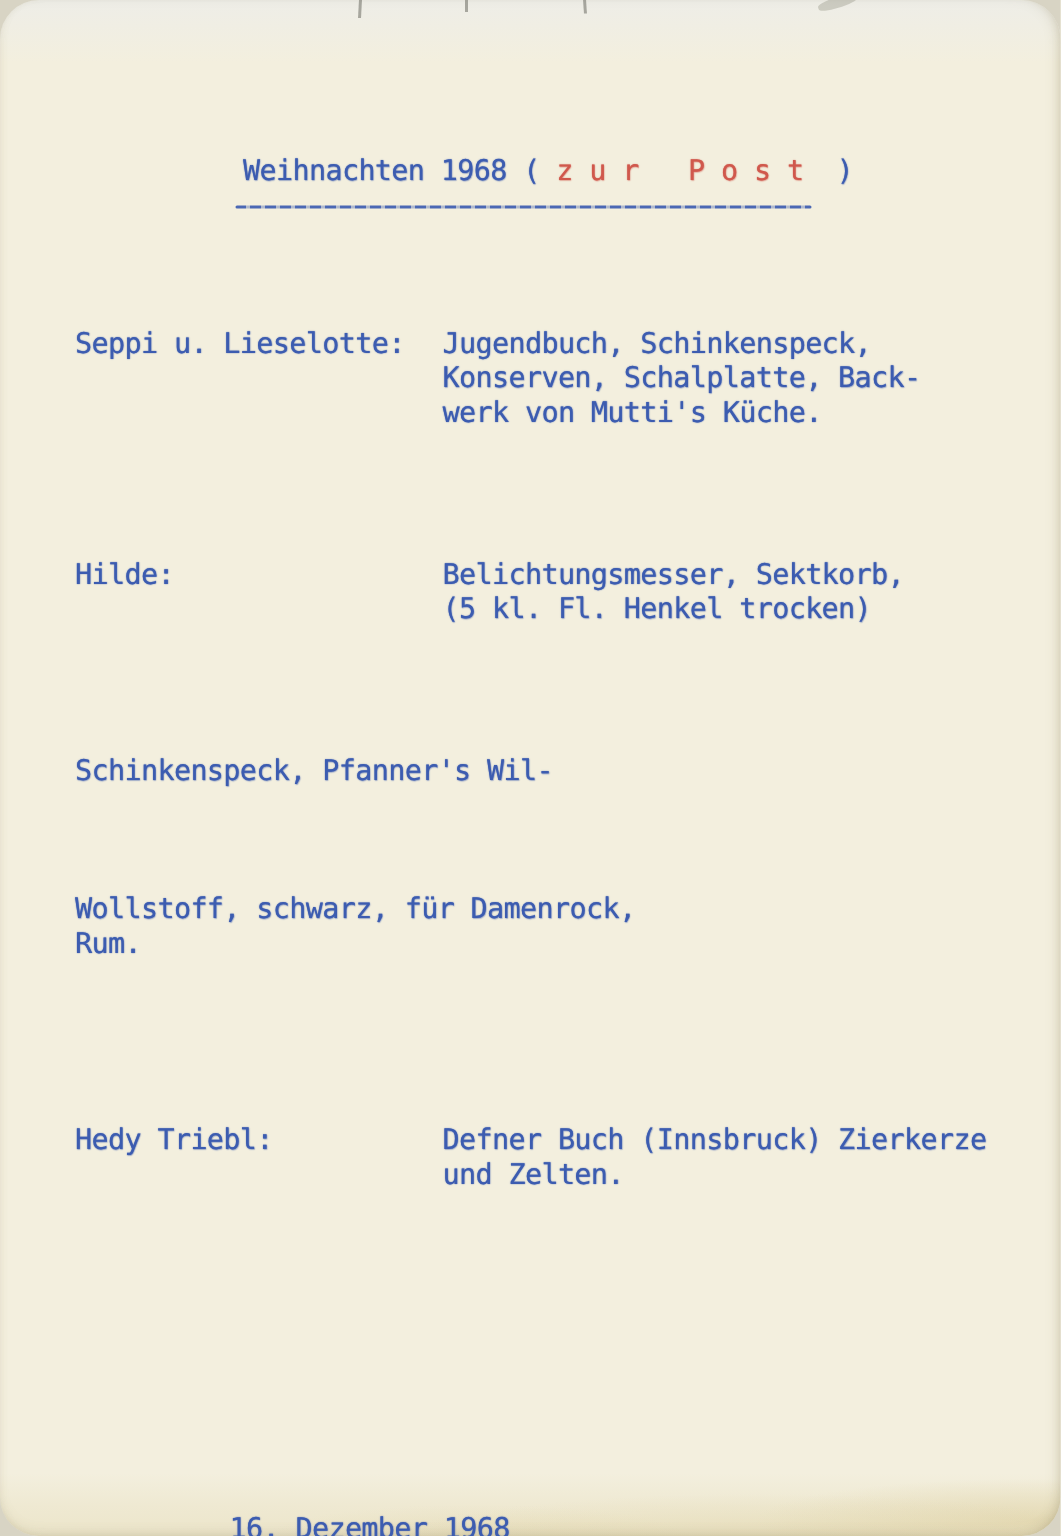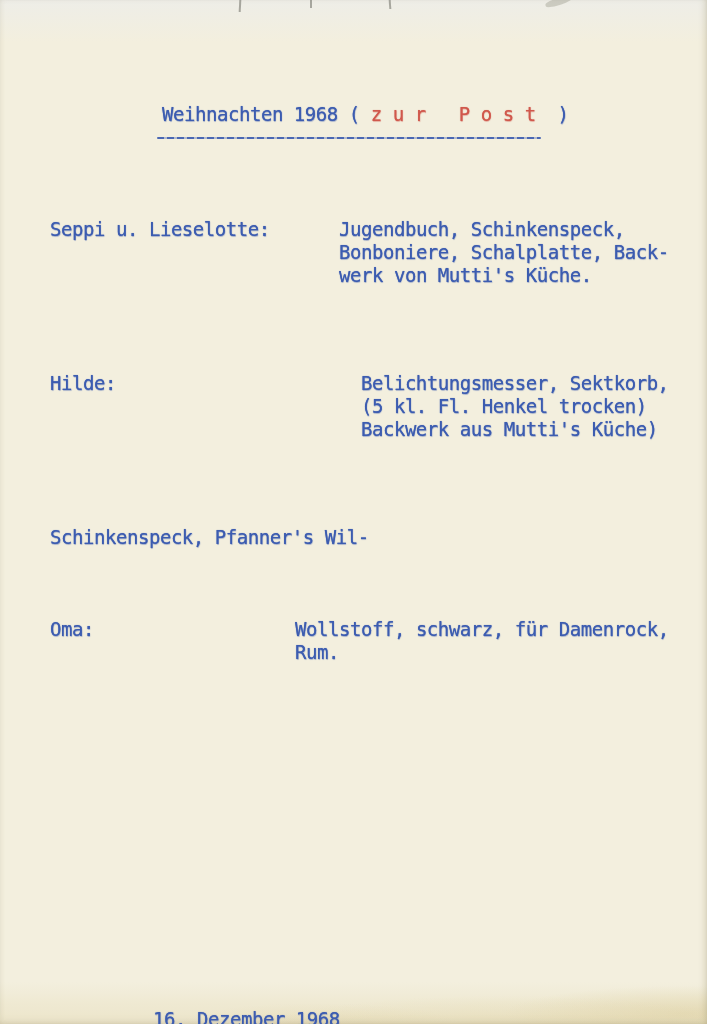--- a/index.html
+++ b/index.html
@@ -16,20 +16,21 @@
       radial-gradient(ellipse 380px 55px at 72% 101%, rgba(224,211,166,0.55), transparent 70%),
       radial-gradient(ellipse 260px 40px at 97% 99%, rgba(221,207,160,0.55), transparent 70%),
       radial-gradient(ellipse 200px 30px at 45% 100%, rgba(226,214,172,0.40), transparent 70%),
       linear-gradient(180deg, rgba(237,237,233,0.85) 0px, rgba(237,237,233,0.0) 42px),
       linear-gradient(0deg, rgba(229,219,182,0.50) 0px, rgba(229,219,182,0.30) 20px, rgba(229,219,182,0.0) 42px),
       var(--paper, #f3efde);
     box-shadow:
       inset -5px 0 10px -6px rgba(140,128,92,0.45),
       inset 3px 0 8px -6px rgba(140,128,92,0.20),
       inset 0 -4px 10px -5px rgba(140,128,92,0.30);
+    border-radius: 26px;
   }
   .ink {
     color: var(--ink-blue, #3c5cb0);
     text-shadow: 0 0 0.8px rgba(60,92,176,0.85), 0.4px 0.5px 0.7px rgba(60,92,176,0.35);
   }
   .title {
     position: absolute; left: 162px; top: 103px;
     font-size: 19px; line-height: 23px;
     letter-spacing: -0.45px; white-space: pre;
     font-weight: normal; margin: 0;
@@ -44,21 +45,21 @@
     background: repeating-linear-gradient(90deg,
       var(--ink-blue, #3c5cb0) 0px, var(--ink-blue, #3c5cb0) 7px,
       rgba(60,92,176,0.40) 7px, rgba(60,92,176,0.40) 10px);
     border-radius: 1px;
   }
   .gift-list {
     position: absolute; left: 50px; top: 172px;
     font-size: 19px; line-height: 23px;
     letter-spacing: -0.45px; white-space: pre;
   }
-  .entry { display: flex; margin-top: 16px; justify-content: space-between; }
+  .entry { display: flex; margin-top: 16px; }
   .entry:first-child { margin-top: 0; }
   .entry.tight { margin-top: 0; }
   .recipient { width: 245px; flex: none; }
   .date {
     position: absolute; left: 153px; top: 1008px;
     font-size: 19px; line-height: 23px; letter-spacing: -0.45px; white-space: pre;
   }
   .mark { position: absolute; background: rgba(108,108,98,0.55); }
   .mark-1 { left: 239px; top: 0; width: 2px; height: 12px; transform: rotate(3deg); }
   .mark-2 { left: 310px; top: 0; width: 2px; height: 8px; }
@@ -79,38 +80,41 @@
   <div class="mark mark-3"></div>
   <div class="mark mark-smudge"></div>
 
   <h1 class="title ink"><span>Weihnachten 1968 ( </span><span class="red">z u r   P o s t</span><span>  )</span></h1>
 
   <div class="rule"></div>
 
   <div class="gift-list ink">
   <div class="entry">
     <div class="recipient">Seppi u. Lieselotte:</div>
-    <div class="gifts"><div class="line">Jugendbuch, Schinkenspeck,</div><div class="line">Bonboniere, Schalplatte, Back-</div><div class="line">werk von Mutti's Küche.</div></div>
+    <div class="gifts"><div class="line">Jugendbuch, Schinkenspeck,</div><div class="line">Konserven, Schalplatte, Back-</div><div class="line">werk von Mutti's Küche.</div></div>
   </div>
 
   <div class="entry">
     <div class="recipient">Hilde:</div>
-    <div class="gifts"><div class="line">Belichtungsmesser, Sektkorb,</div><div class="line">(5 kl. Fl. Henkel trocken)</div><div class="line">Backwerk aus Mutti's Küche)</div></div>
+    <div class="gifts"><div class="line">Belichtungsmesser, Sektkorb,</div><div class="line">(5 kl. Fl. Henkel trocken)</div></div>
   </div>
 
   <div class="entry">
     <div class="gifts"><div class="line">Schinkenspeck, Pfanner's Wil-</div></div>
   </div>
 
   <div class="entry tight">
-    <div class="recipient">Oma:</div>
     <div class="gifts"><div class="line">Wollstoff, schwarz, für Damenrock,</div><div class="line">Rum.</div></div>
   </div>
 
 
+  <div class="entry">
+    <div class="recipient">Hedy Triebl:</div>
+    <div class="gifts"><div class="line">Defner Buch (Innsbruck) Zierkerze</div><div class="line">und Zelten.</div></div>
+  </div>
 
   
 
   
 </div>
 
   <div class="date ink">16. Dezember 1968</div>
 </div>
 
 </body></html>

